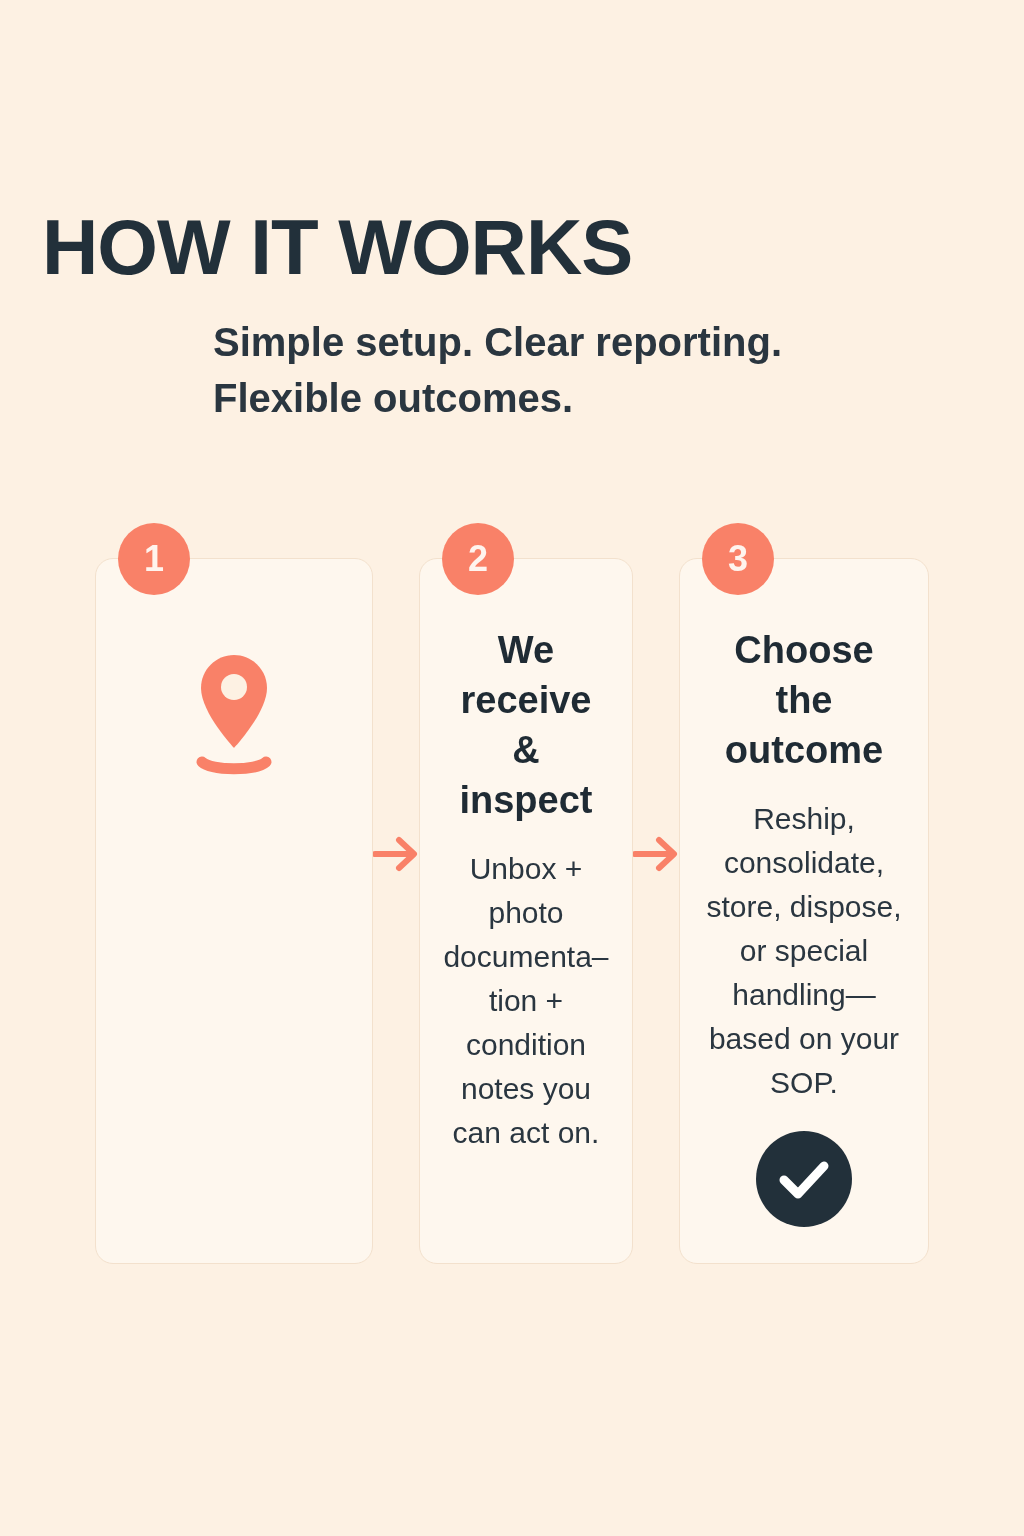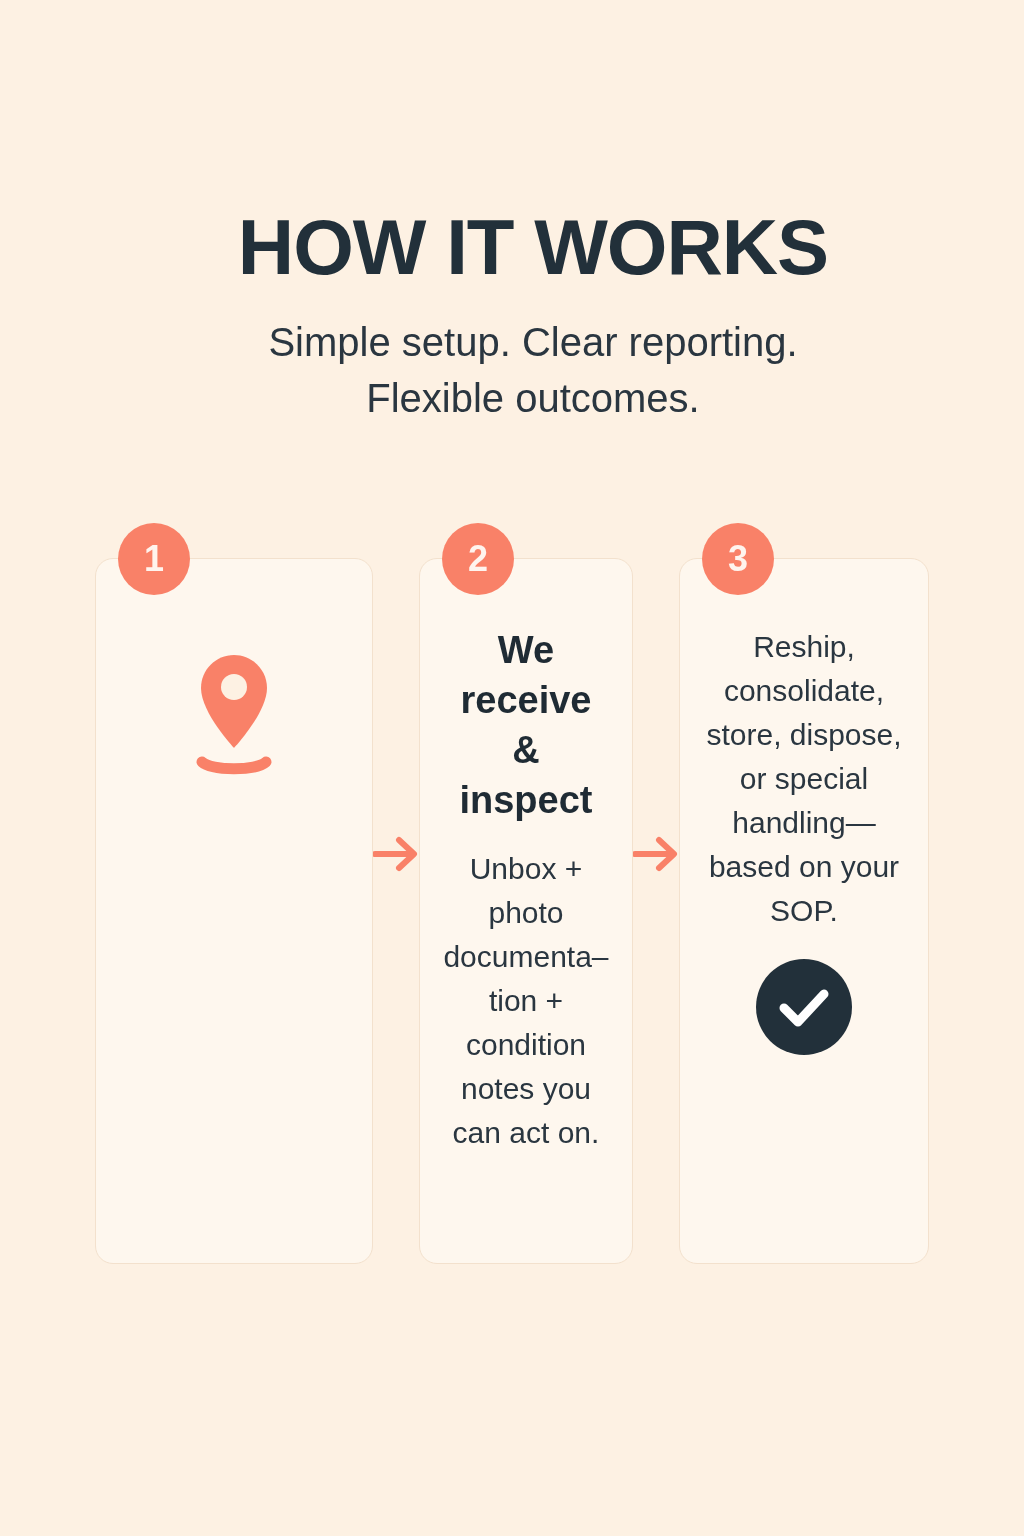--- a/index.html
+++ b/index.html
@@ -18,37 +18,36 @@
 
   .page {
     position: relative;
     width: 1024px;
     height: 1536px;
   }
 
   
   .header {
     padding-top: 206px;
-    text-align: center;
     padding-left: 42px;
   }
   .title {
     font-size: 78px;
     line-height: 82px;
     font-weight: 700;
     letter-spacing: -1px;
     color: #22303A;
     margin: 0;
   }
   .subtitle {
     margin: 26px auto 0;
     width: 640px;
     font-size: 40px;
     line-height: 56px;
-    font-weight: 400;
+    font-weight: 700;
     color: #2A3640;
   }
 
   
   .steps {
     position: absolute;
     top: 558px;
     left: 0;
     width: 1024px;
     display: flex;
@@ -156,20 +155,21 @@
     </div>
 
     <div class="arrow">
       <svg width="46" height="36" viewBox="0 0 46 36" fill="none">
         <path d="M2 18h38M26 4l15 14-15 14" stroke="#F98168" stroke-width="6" stroke-linecap="round" stroke-linejoin="round"></path>
       </svg>
     </div>
 
     <div class="card last">
       <div class="badge">3</div>
+      <h2 class="card-title">Choose the outcome</h2>
       <p class="card-body">Reship, consolidate, store, dispose, or special handling—based on your SOP.</p>
       <div class="card-icon">
         <svg width="96" height="96" viewBox="0 0 96 96" fill="none">
           <circle cx="48" cy="48" r="48" fill="#22303A"></circle>
           <path d="M28 49l14 14 26-28" stroke="#FFFFFF" stroke-width="9" stroke-linecap="round" stroke-linejoin="round" fill="none"></path>
         </svg>
       </div>
     </div>
 
   </div>

